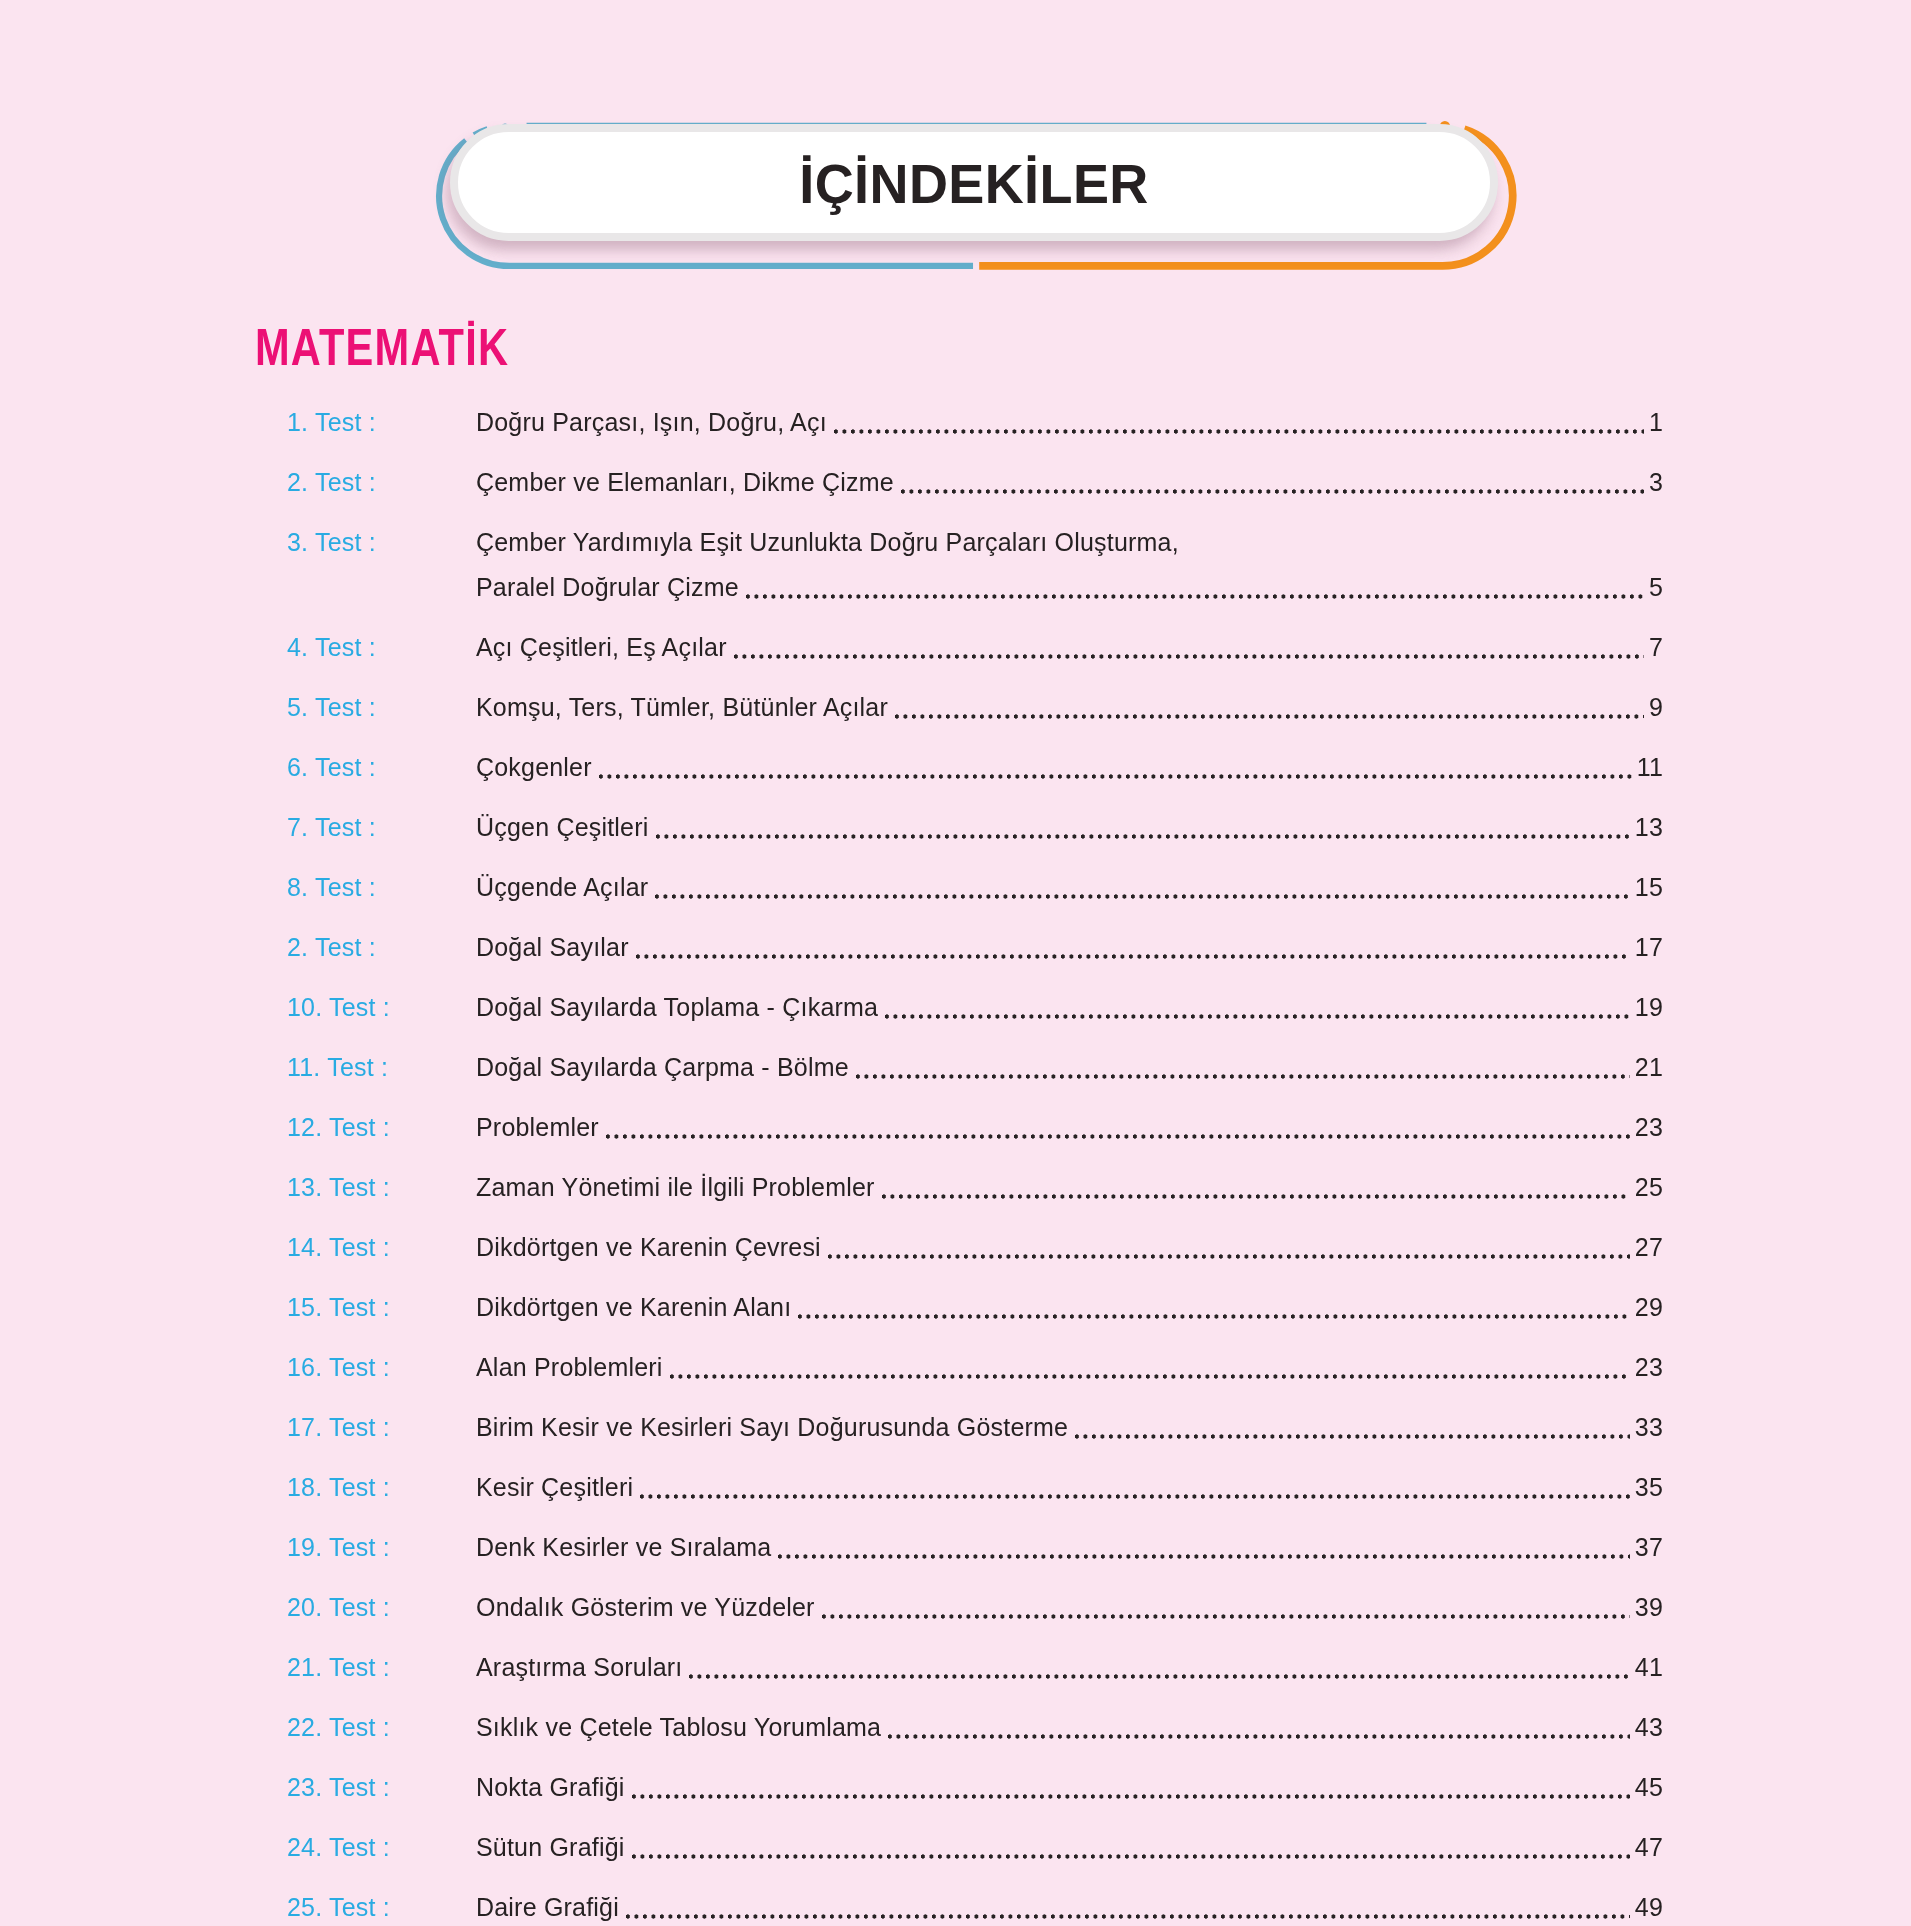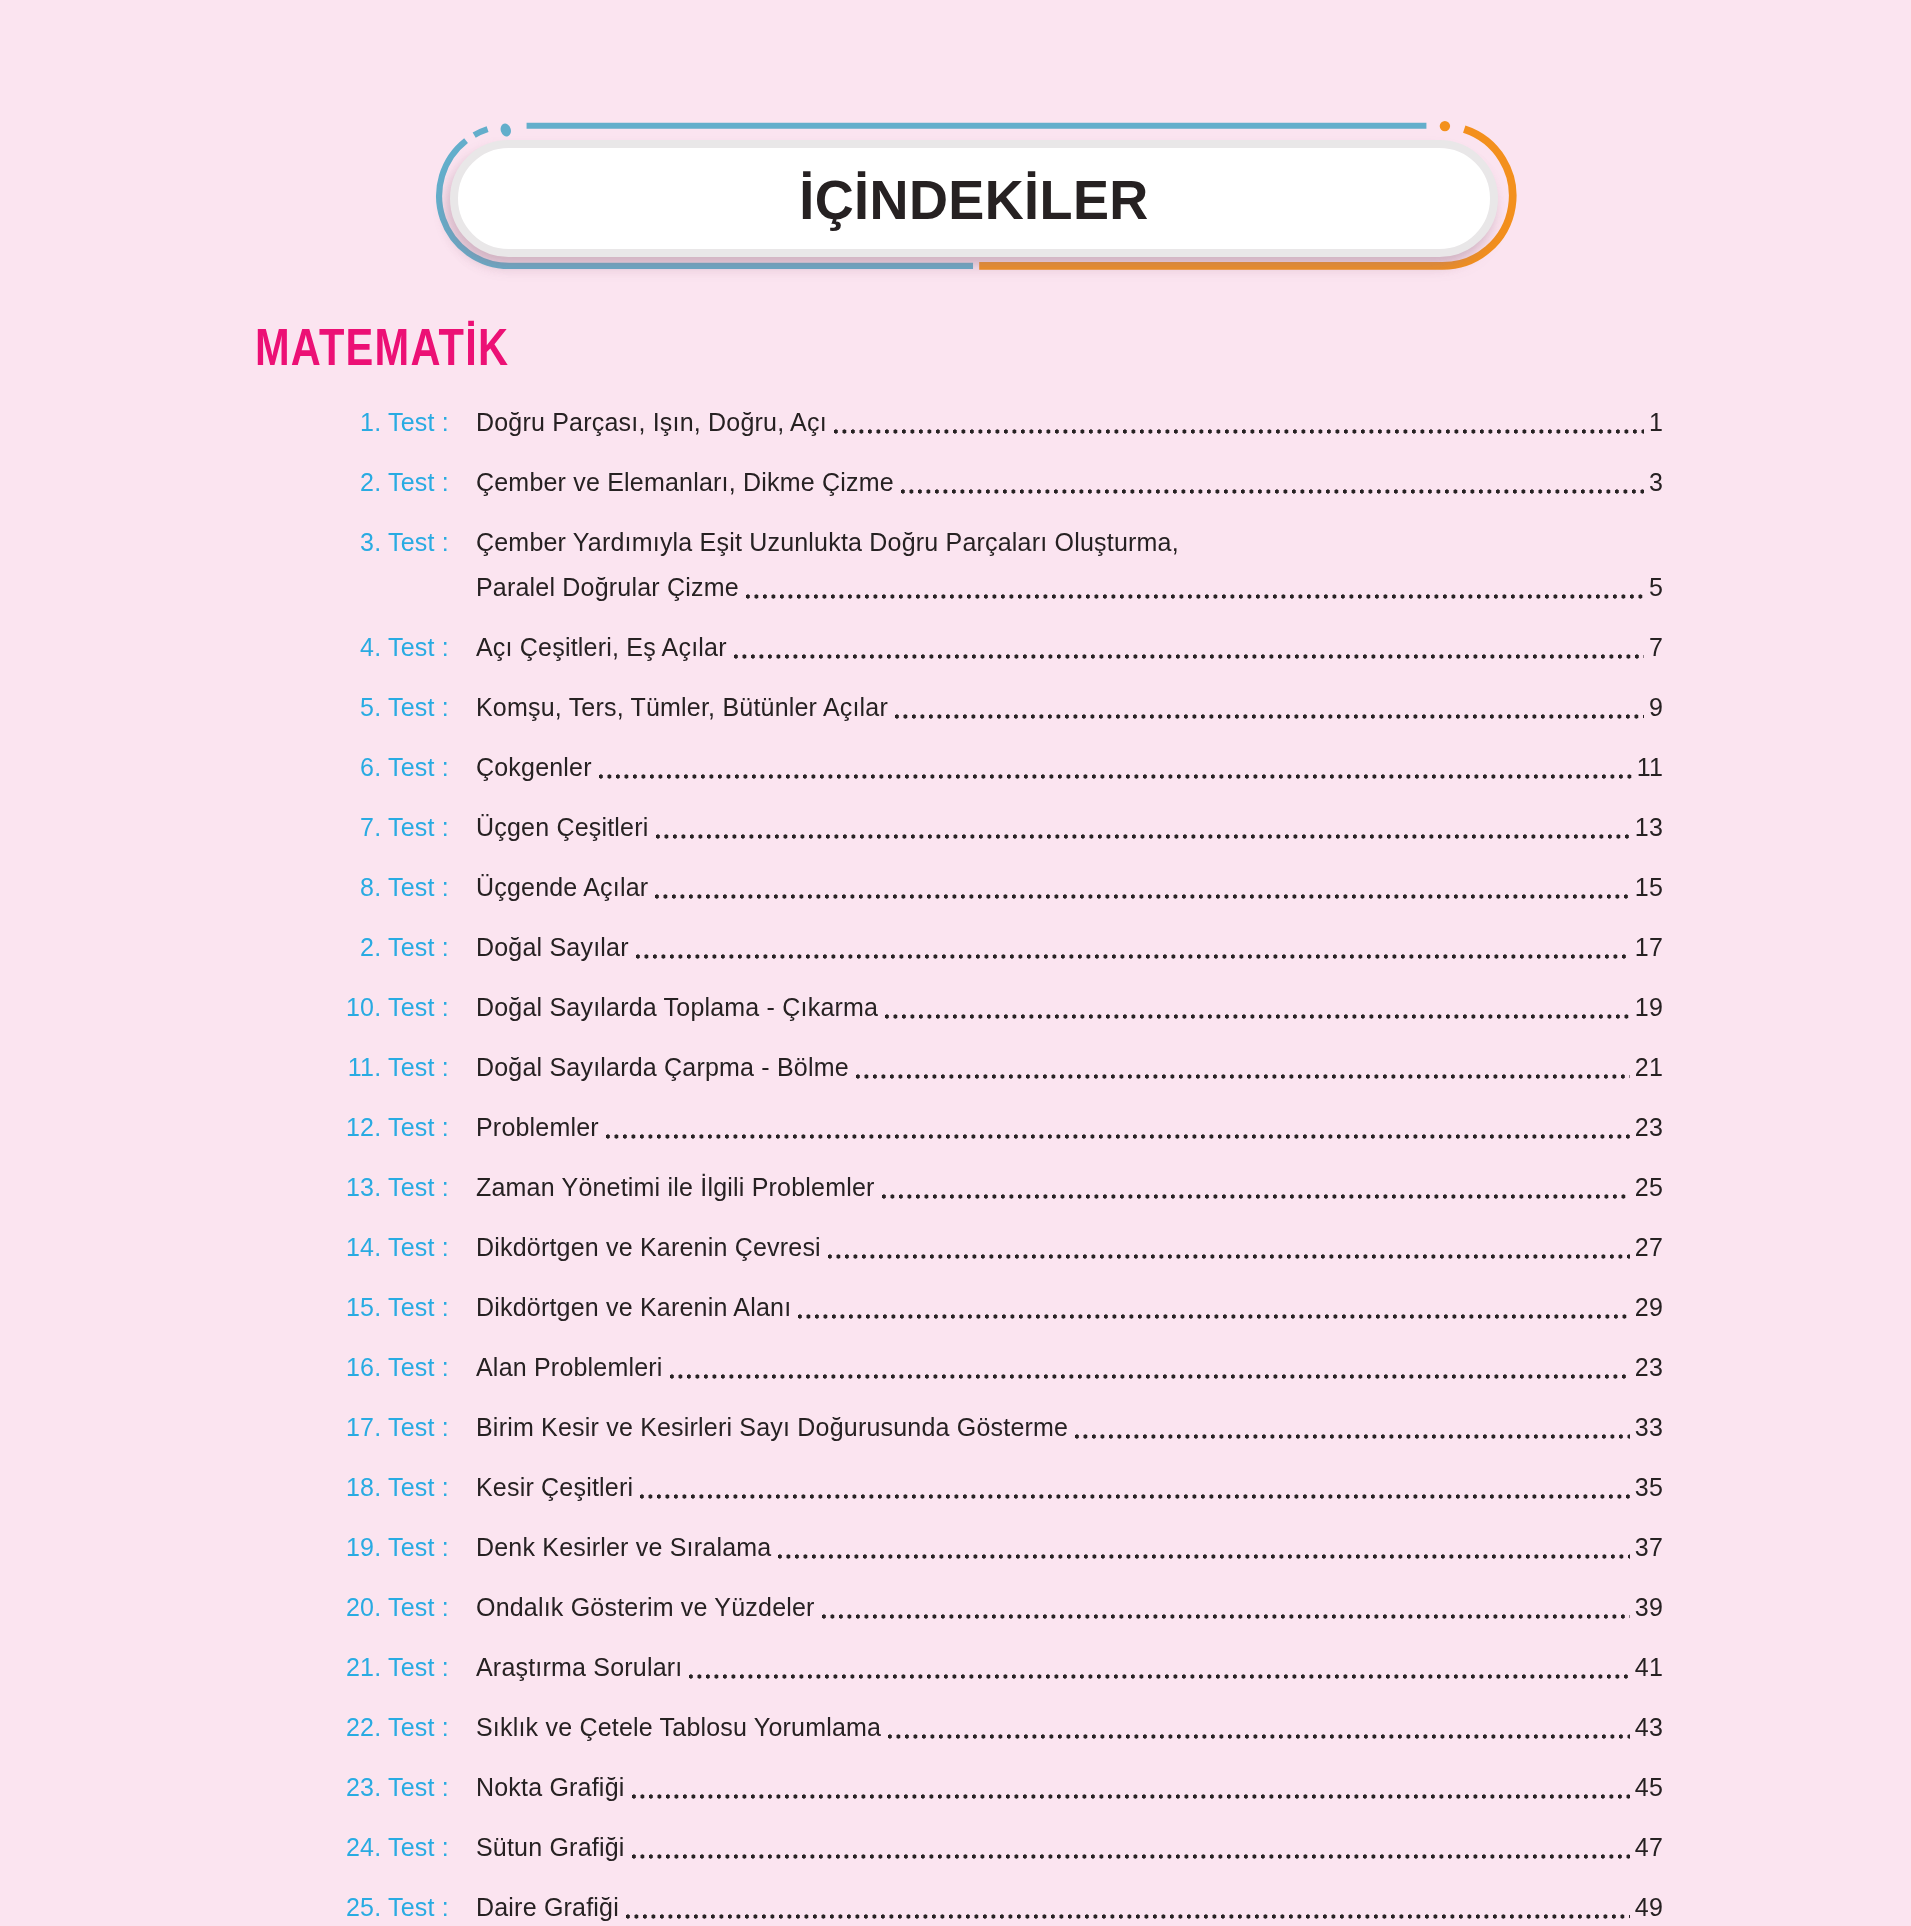--- a/index.html
+++ b/index.html
@@ -18,21 +18,21 @@
     left:0; top:0;
     width:1911px; height:347px;
     display:block;
   }
   .deco-blue-stroke{stroke:var(--decor-blue);fill:none;}
   .deco-orange-stroke{stroke:var(--decor-orange);fill:none;}
   .deco-blue-fill{fill:var(--decor-blue);stroke:none;}
   .deco-orange-fill{fill:var(--decor-orange);stroke:none;}
   .pill{
     position:absolute;
-    left:450px; top:140px;
+    left:450px; top:124px;
     width:1032px; height:101px;
     background:var(--panel-white);
     border:8.5px solid var(--panel-ring);
     border-radius:59px;
     box-shadow:-5.4px 8.5px 11.6px rgba(158,118,138,0.30), 0 13px 17px -6.2px rgba(158,118,138,0.25);
     display:flex;
     align-items:center;
     justify-content:center;
     text-align:right;
   }
@@ -69,21 +69,20 @@
     display:flex;
     align-items:baseline;
     margin-bottom:35px;
     font-size:25px;
     line-height:25px;
     letter-spacing:0.2px;
   }
   .num{
     flex:0 0 162px;
     width:162px;
-    text-align:right;
     color:var(--label-blue);
     white-space:pre;
   }
   .body{
     flex:1 1 auto;
     margin-left:27px;
     min-width:0;
   }
   .line{
     display:flex;

